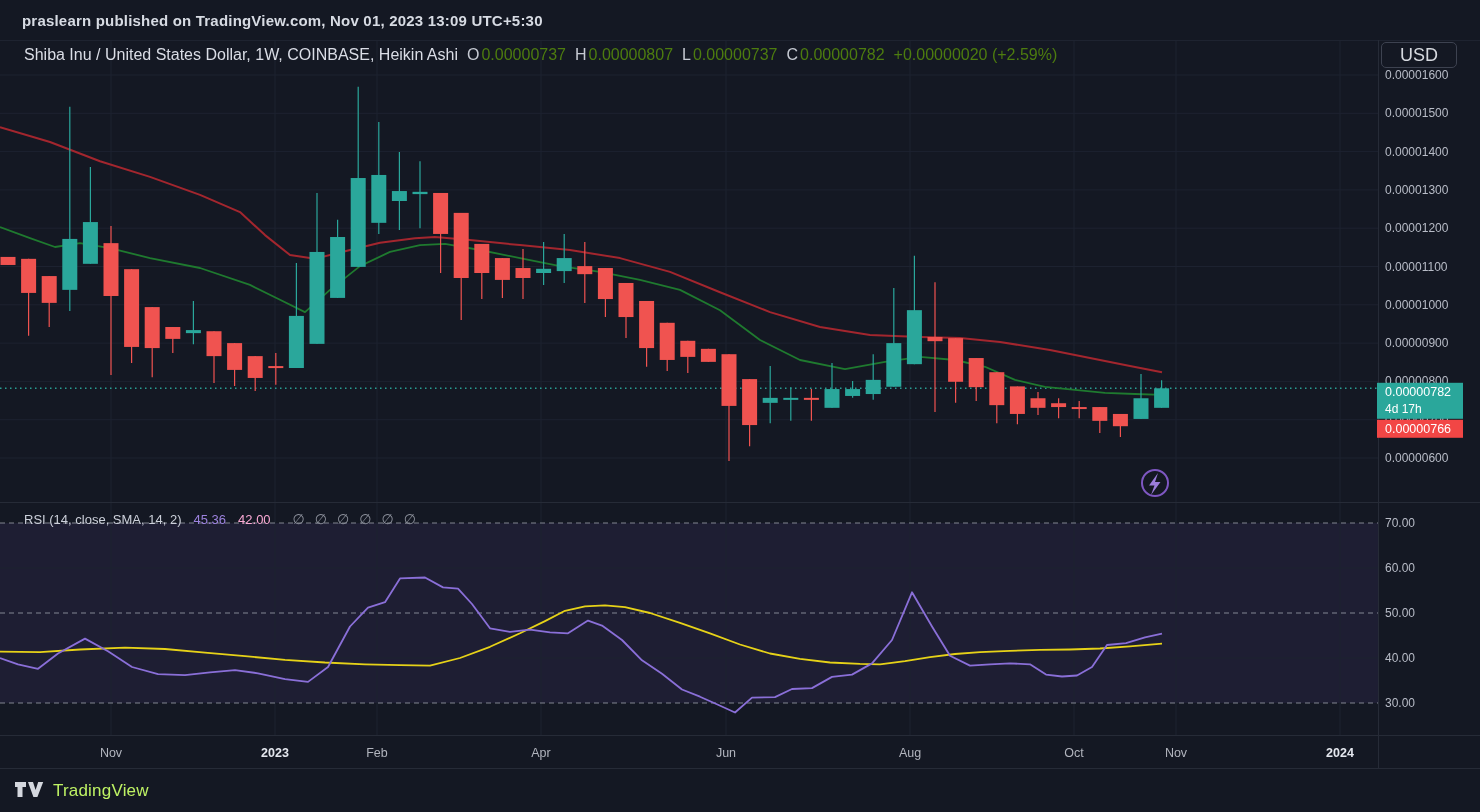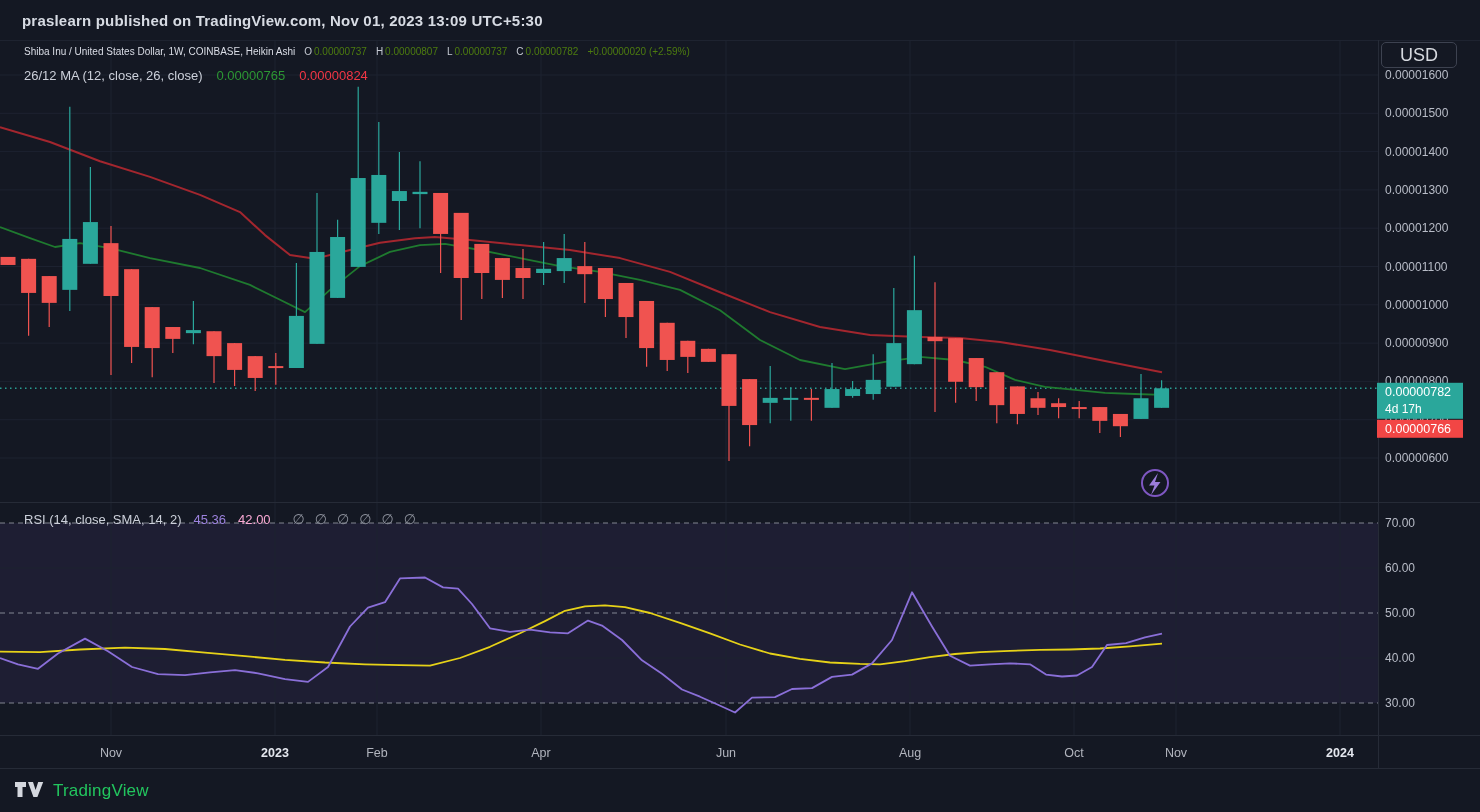--- a/index.html
+++ b/index.html
@@ -2,37 +2,37 @@
 <html><head>
 <meta charset="utf-8">
 <style>
   * { box-sizing: border-box; }
   body { margin:0; background:#141823; font-family:"Liberation Sans","DejaVu Sans",sans-serif; }
   .screen { position:relative; width:1480px; height:812px; background:#141823; overflow:hidden; }
   .attribution { position:absolute; top:0; left:0; width:100%; height:40px; line-height:42px;
     padding-left:22px; font-size:15px; font-weight:bold; color:#d7dbe3; letter-spacing:.2px; z-index:5; }
   #chart-svg { position:absolute; top:0; left:0; z-index:1; }
   .legend { position:absolute; display:flex; align-items:center; white-space:nowrap; z-index:4; }
-  .legend1 { top:46px; left:24px; font-size:10px; color:#dadde6; gap:9px; }
+  .legend1 { top:46px; left:24px; font-size:16px; color:#dadde6; gap:9px; }
   .l-group { display:flex; gap:2px; }
   .l-lbl { color:#c6cad3; }
   .l-val, .l-chg { color:#4d7c0f; }
   .legend2 { top:68px; left:24px; font-size:13px; color:#ccd0da; gap:14px; }
   .ma-green { color:#2c9733; }
   .ma-red { color:#f23645; }
   .legend-rsi { top:511px; left:24px; font-size:13px; color:#ccd0da; gap:12px; }
   .rsi-val { color:#9c82de; }
   .rsi-sma { color:#f9a8d4; }
   .empty-set { color:#8b8f9a; font-size:14px; margin-left:10px; }
   .usd-btn { position:absolute; top:42px; left:1381px; width:76px; height:26px; z-index:6;
     border:1px solid #3d4250; border-radius:5px; background:transparent; color:#d6d9df;
     font-size:18px; font-family:inherit; display:flex; align-items:center; justify-content:center; cursor:pointer; }
   .bottom-bar { position:absolute; top:768px; left:0; width:1480px; height:44px; z-index:5;
     display:flex; align-items:center; padding-left:14px; gap:9px; background:#141823; border-top:1px solid #262b37; }
-  .tv-text { font-size:17px; color:#22c55e; font-weight:500; letter-spacing:.2px; }
+  .tv-text { font-size:17px; color:#bef264; font-weight:500; letter-spacing:.2px; }
 </style>
 </head>
 <body>
 
 <div class="screen">
 
   <div class="attribution">
     <span>praslearn published on TradingView.com, Nov 01, 2023 13:09 UTC+5:30</span>
   </div>
 
@@ -256,25 +256,20 @@
           <span class="l-val">0.00000737</span>
         </span>
         <span class="l-group">
           <span class="l-lbl">C</span>
           <span class="l-val">0.00000782</span>
         </span>
       </span>
     <span class="l-chg">+0.00000020 (+2.59%)</span>
   </div>
 
-  <div class="legend legend2">
-    <span>26/12 MA (12, close, 26, close)</span>
-    <span class="ma-green">0.00000765</span>
-    <span class="ma-red">0.00000824</span>
-  </div>
 
   <div class="legend legend-rsi">
     <span>RSI (14, close, SMA, 14, 2)</span>
     <span class="rsi-val">45.36</span>
     <span class="rsi-sma">42.00</span>
     <span id="rsi-empty-slot" style="display:flex;">
         <span class="empty-set">∅</span>
         <span class="empty-set">∅</span>
         <span class="empty-set">∅</span>
         <span class="empty-set">∅</span>

